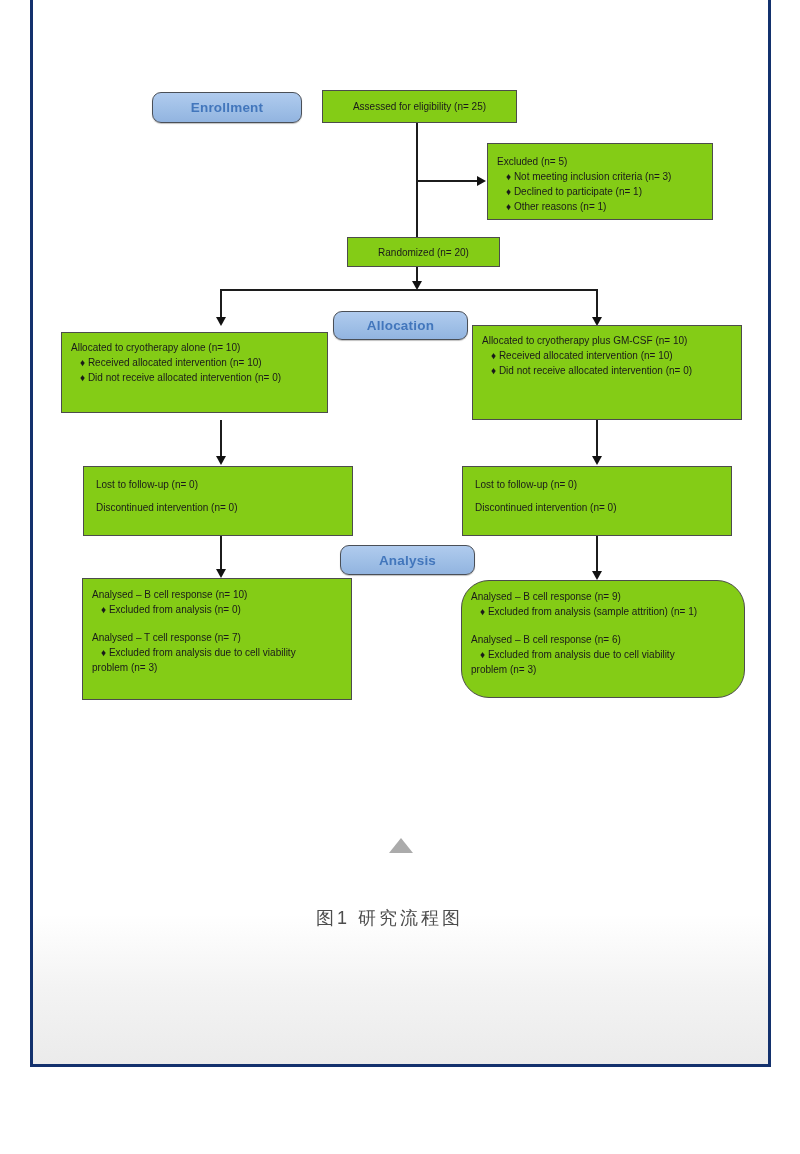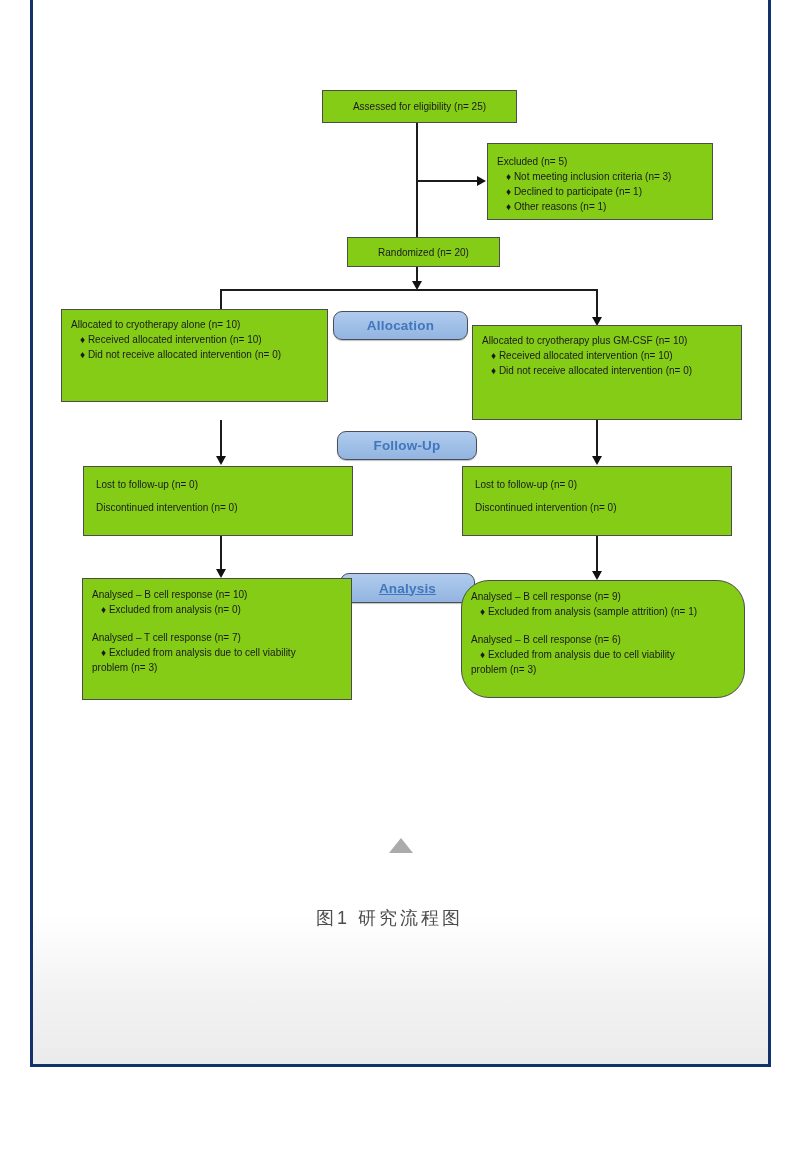--- a/index.html
+++ b/index.html
@@ -17,35 +17,35 @@
   .badge{
     position:absolute;display:flex;align-items:center;justify-content:center;
     background:linear-gradient(180deg,#b0cbee 0%,#9fbfe6 55%,#92b4e0 100%);
     border:1.6px solid #4a4f57;border-radius:9px;
     color:#4276bc;font-size:13.5px;font-weight:bold;letter-spacing:.2px;
     box-shadow:0 1px 1px rgba(0,0,0,.25);
   }
   .b-enroll{left:152px;top:92px;width:148px;height:29px;}
   .b-alloc {left:333px;top:311px;width:133px;height:27px;}
   .b-fu    {left:337px;top:431px;width:138px;height:27px;}
-  .b-ana   {left:340px;top:573px;width:133px;height:28px;text-decoration:underline;}
+  .b-ana   {left:340px;top:545px;width:133px;height:28px;}
   
   .fbox{
     position:absolute;background:#84cc16;border:1.5px solid #4c4c4c;
     color:#1a1a1a;font-size:10px;line-height:15px;box-sizing:border-box;
   }
   .fbox .line{padding-left:4px;white-space:nowrap;}
   .fbox .line.bullet{padding-left:13px;}
   .fbox .line.gap{margin-top:13px;}
   .fbox .line.gap2{margin-top:8px;}
   .centered{display:flex;align-items:center;justify-content:center;text-align:center;}
   .bx-assessed  {left:322px;top:90px; width:195px;height:33px;}
   .bx-excluded  {left:487px;top:143px;width:226px;height:77px;padding:10px 5px;}
   .bx-random    {left:347px;top:237px;width:153px;height:30px;}
-  .bx-alloc-l   {left:61px; top:309px;width:267px;height:93px;padding:7px 5px;}
+  .bx-alloc-l   {left:61px; top:332px;width:267px;height:81px;padding:7px 5px;}
   .bx-alloc-r   {left:472px;top:325px;width:270px;height:95px;padding:7px 5px;}
   .bx-fu-l      {left:83px; top:466px;width:270px;height:70px;padding:10px 8px;}
   .bx-fu-r      {left:462px;top:466px;width:270px;height:70px;padding:10px 8px;}
   .bx-ana-l     {left:82px; top:578px;width:270px;height:122px;padding:8px 5px;}
   .bx-ana-r     {left:461px;top:580px;width:284px;height:118px;padding:8px 5px;border-radius:28px;}
   
   .vline,.hline{position:absolute;background:#1c1c1c;}
   .vline{width:1.6px;}
   .hline{height:1.6px;}
   .ah-down{position:absolute;width:0;height:0;border-left:5px solid transparent;
@@ -59,22 +59,22 @@
   .caption{position:absolute;left:316px;top:902px;color:#4d4d4d;font-size:18px;
            line-height:32px;letter-spacing:3px;white-space:nowrap;}
 </style>
 </head>
 <body>
 
 <div class="canvas">
 
   <div class="frame"></div>
 
+  <div class="badge b-enroll">Enrollment</div>
   <div class="badge b-alloc">Allocation</div>
-  <div class="badge b-fu">Follow-Up</div>
   <div class="badge b-ana">Analysis</div>
 
   <div class="vline" style="left:416px;top:123px;height:115px;"></div>
   <div class="hline" style="left:417px;top:180px;width:61px;"></div>
   <div class="ah-right" style="left:477px;top:176px;"></div>
   <div class="vline" style="left:416px;top:267px;height:15px;"></div>
   <div class="ah-down" style="left:412px;top:281px;"></div>
   <div class="hline" style="left:220px;top:289px;width:378px;"></div>
   <div class="vline" style="left:220px;top:289px;height:28px;"></div>
   <div class="ah-down" style="left:216px;top:317px;"></div>

